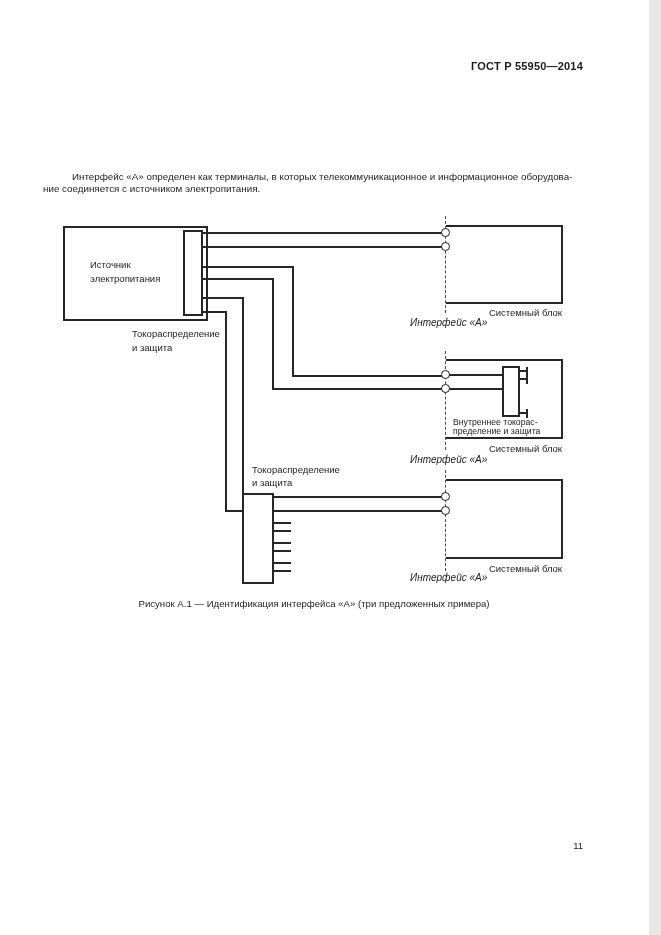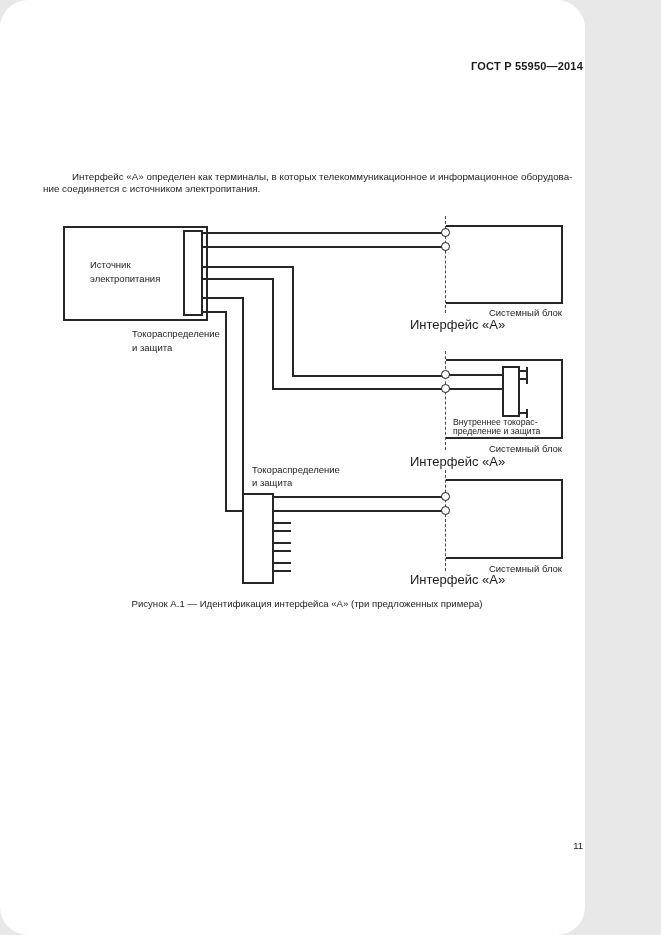--- a/index.html
+++ b/index.html
@@ -1,38 +1,38 @@
 <!DOCTYPE html>
 <html><head>
 <meta charset="utf-8">
 <style>
   html,body{margin:0;padding:0;background:#e8e8e8;}
-  .page{position:relative;width:585px;height:935px;background:#ffffff;overflow:hidden;
-        color:#1c1c1c;font-family:"Liberation Sans",sans-serif;border-radius:28px;}
+  .page{position:relative;width:649px;height:935px;background:#ffffff;overflow:hidden;
+        color:#1c1c1c;font-family:"Liberation Sans",sans-serif;}
   .abs{position:absolute;}
   
   .hdr{left:43px;top:60px;width:540px;text-align:right;font-size:11px;font-weight:bold;letter-spacing:.2px;}
   .cline{left:43px;width:542px;text-align:center;font-weight:bold;font-size:10px;}
   .title{font-size:11.5px;}
   .bline{font-size:9.8px;white-space:nowrap;}
-  .caption{left:36px;top:598px;width:542px;text-align:center;font-size:9.6px;white-space:nowrap;z-index:5;}
+  .caption{left:43px;top:598px;width:542px;text-align:center;font-size:9.6px;white-space:nowrap;z-index:5;}
   .pagenum{left:443px;top:840px;width:140px;text-align:right;font-size:9.5px;}
   
   .dash{width:1px;border-left:1px dashed #4a4a4a;z-index:1;}
   .box{box-sizing:border-box;border:2px solid #262626;background:#ffffff;z-index:2;}
   .sys{border-left:0;}
   .wh{height:2px;background:#262626;z-index:3;}
   .wv{width:2px;background:#262626;z-index:3;}
   .circ{width:9px;height:9px;box-sizing:border-box;border:1.5px solid #1c1c1c;border-radius:50%;
         background:#ffffff;z-index:4;}
   .lbl{font-size:9.5px;line-height:14px;white-space:pre-line;z-index:5;}
   .lbl2{font-size:9.5px;line-height:13px;white-space:pre-line;z-index:5;}
   .ilbl{font-size:8.7px;line-height:9.3px;white-space:pre-line;z-index:5;}
   .syslbl{width:116px;text-align:right;font-size:9.5px;white-space:nowrap;z-index:5;}
-  .iface{font-size:13px;white-space:nowrap;z-index:5;}
+  .iface{font-size:10px;font-style:italic;white-space:nowrap;z-index:5;}
 </style>
 </head>
 <body>
 
 <div class="page">
 
   <div class="abs hdr">ГОСТ Р 55950—2014</div>
 
   <div class="abs bline" style="left:72px;top:171px">Интерфейс «А» определен как терминалы, в которых телекоммуникационное и информационное оборудова-</div>
   <div class="abs bline" style="left:43px;top:183px">ние соединяется с источником электропитания.</div>

